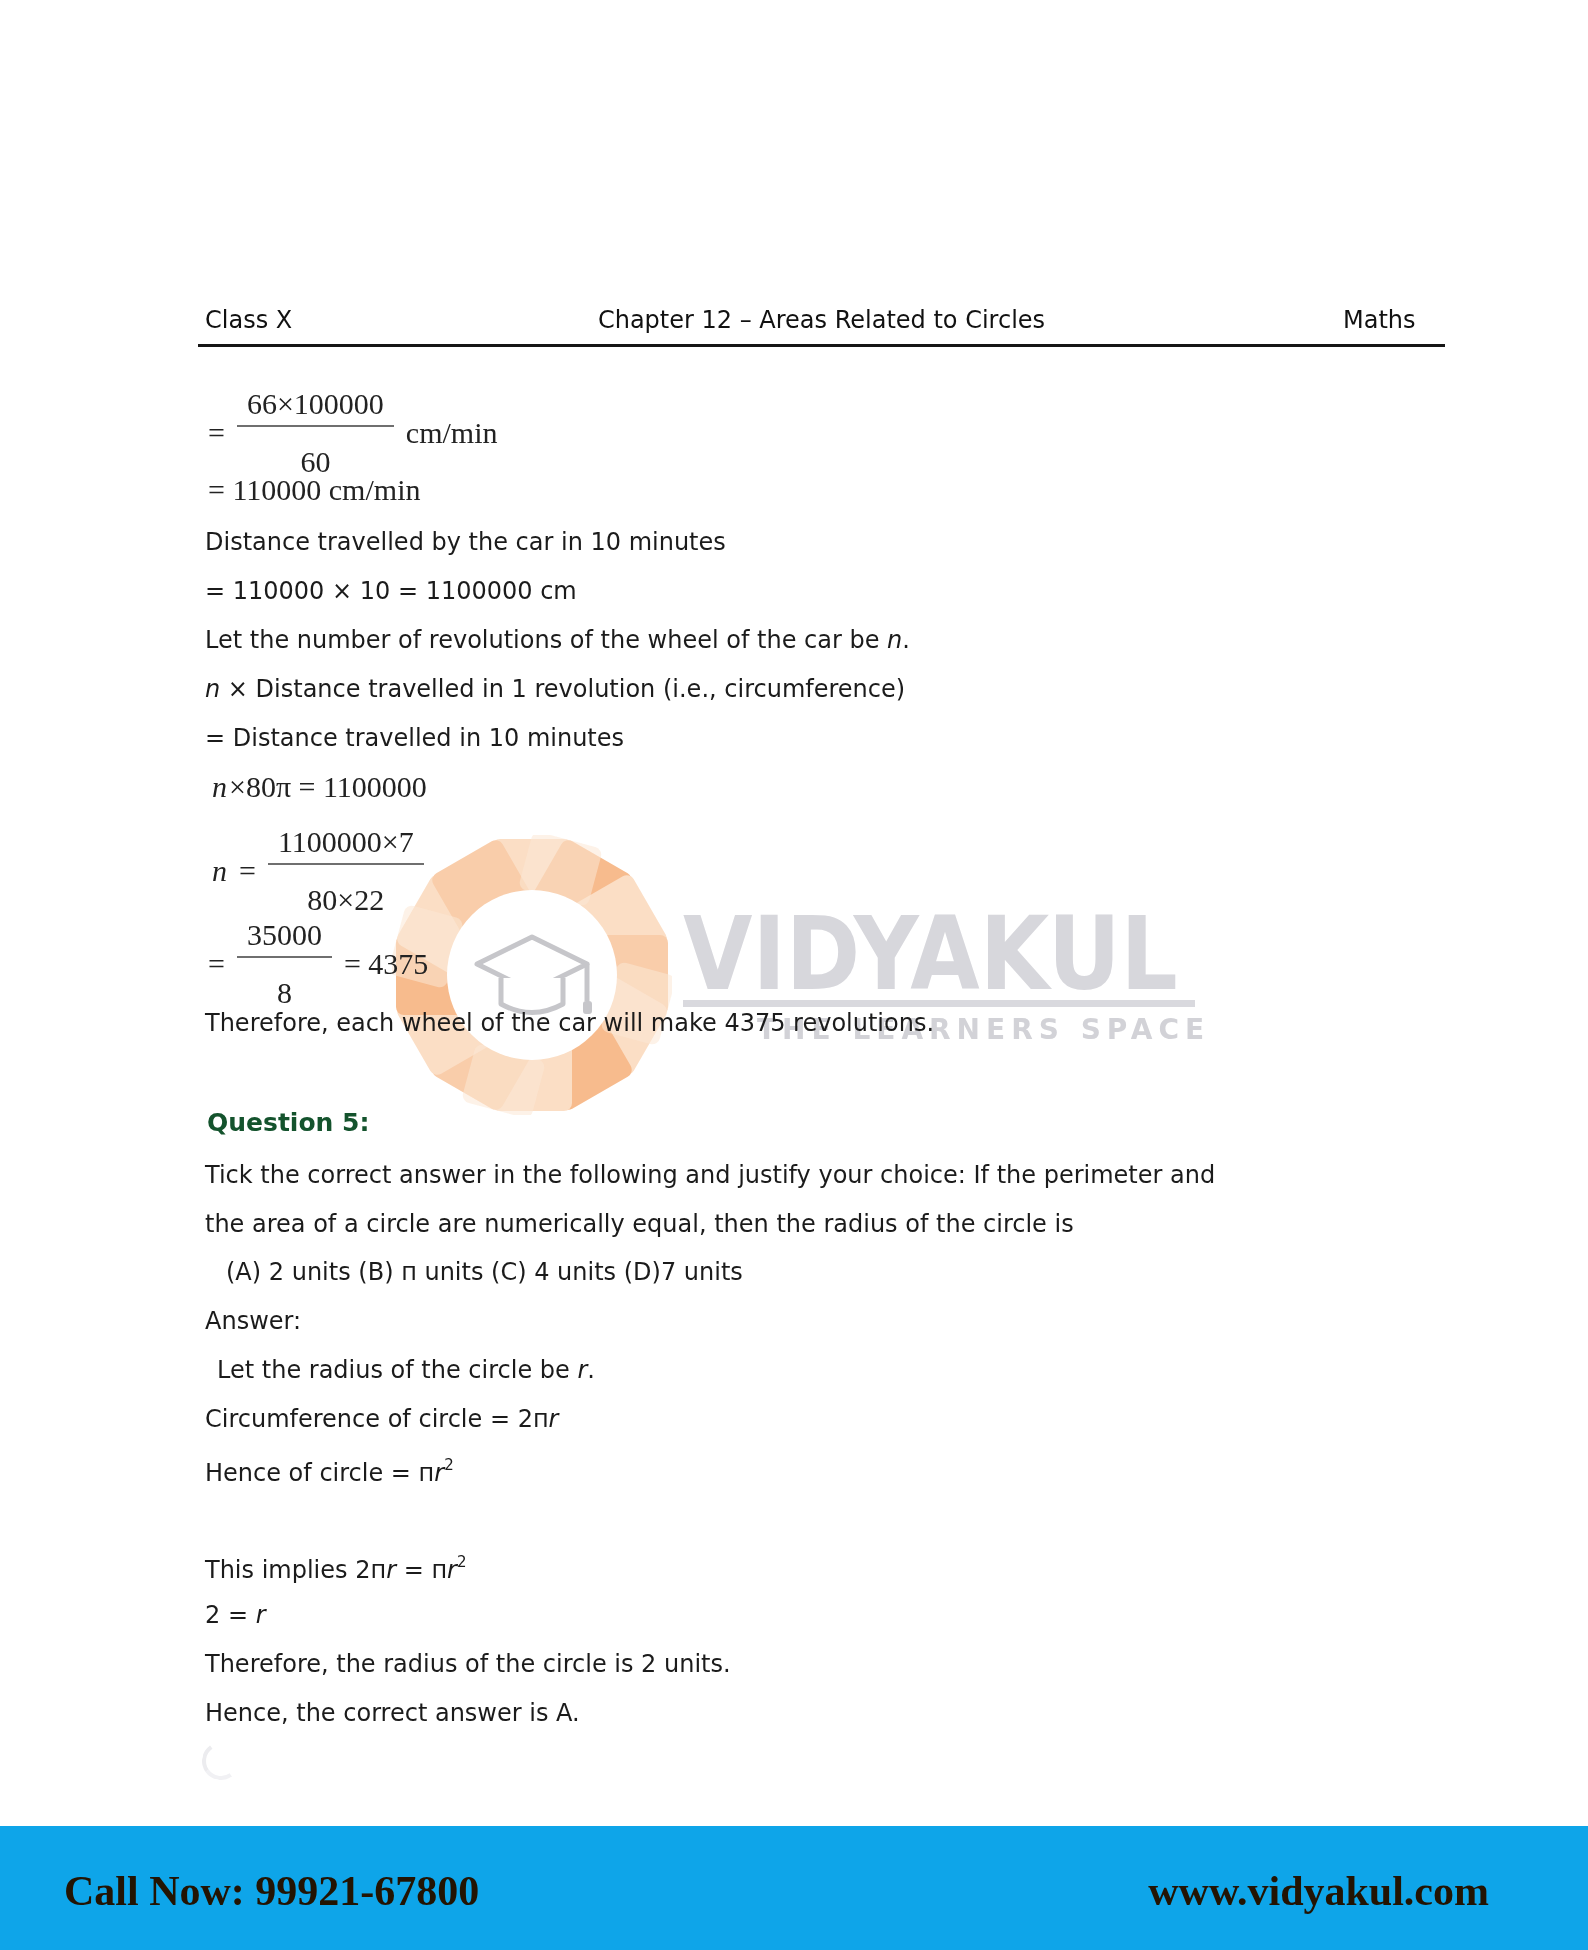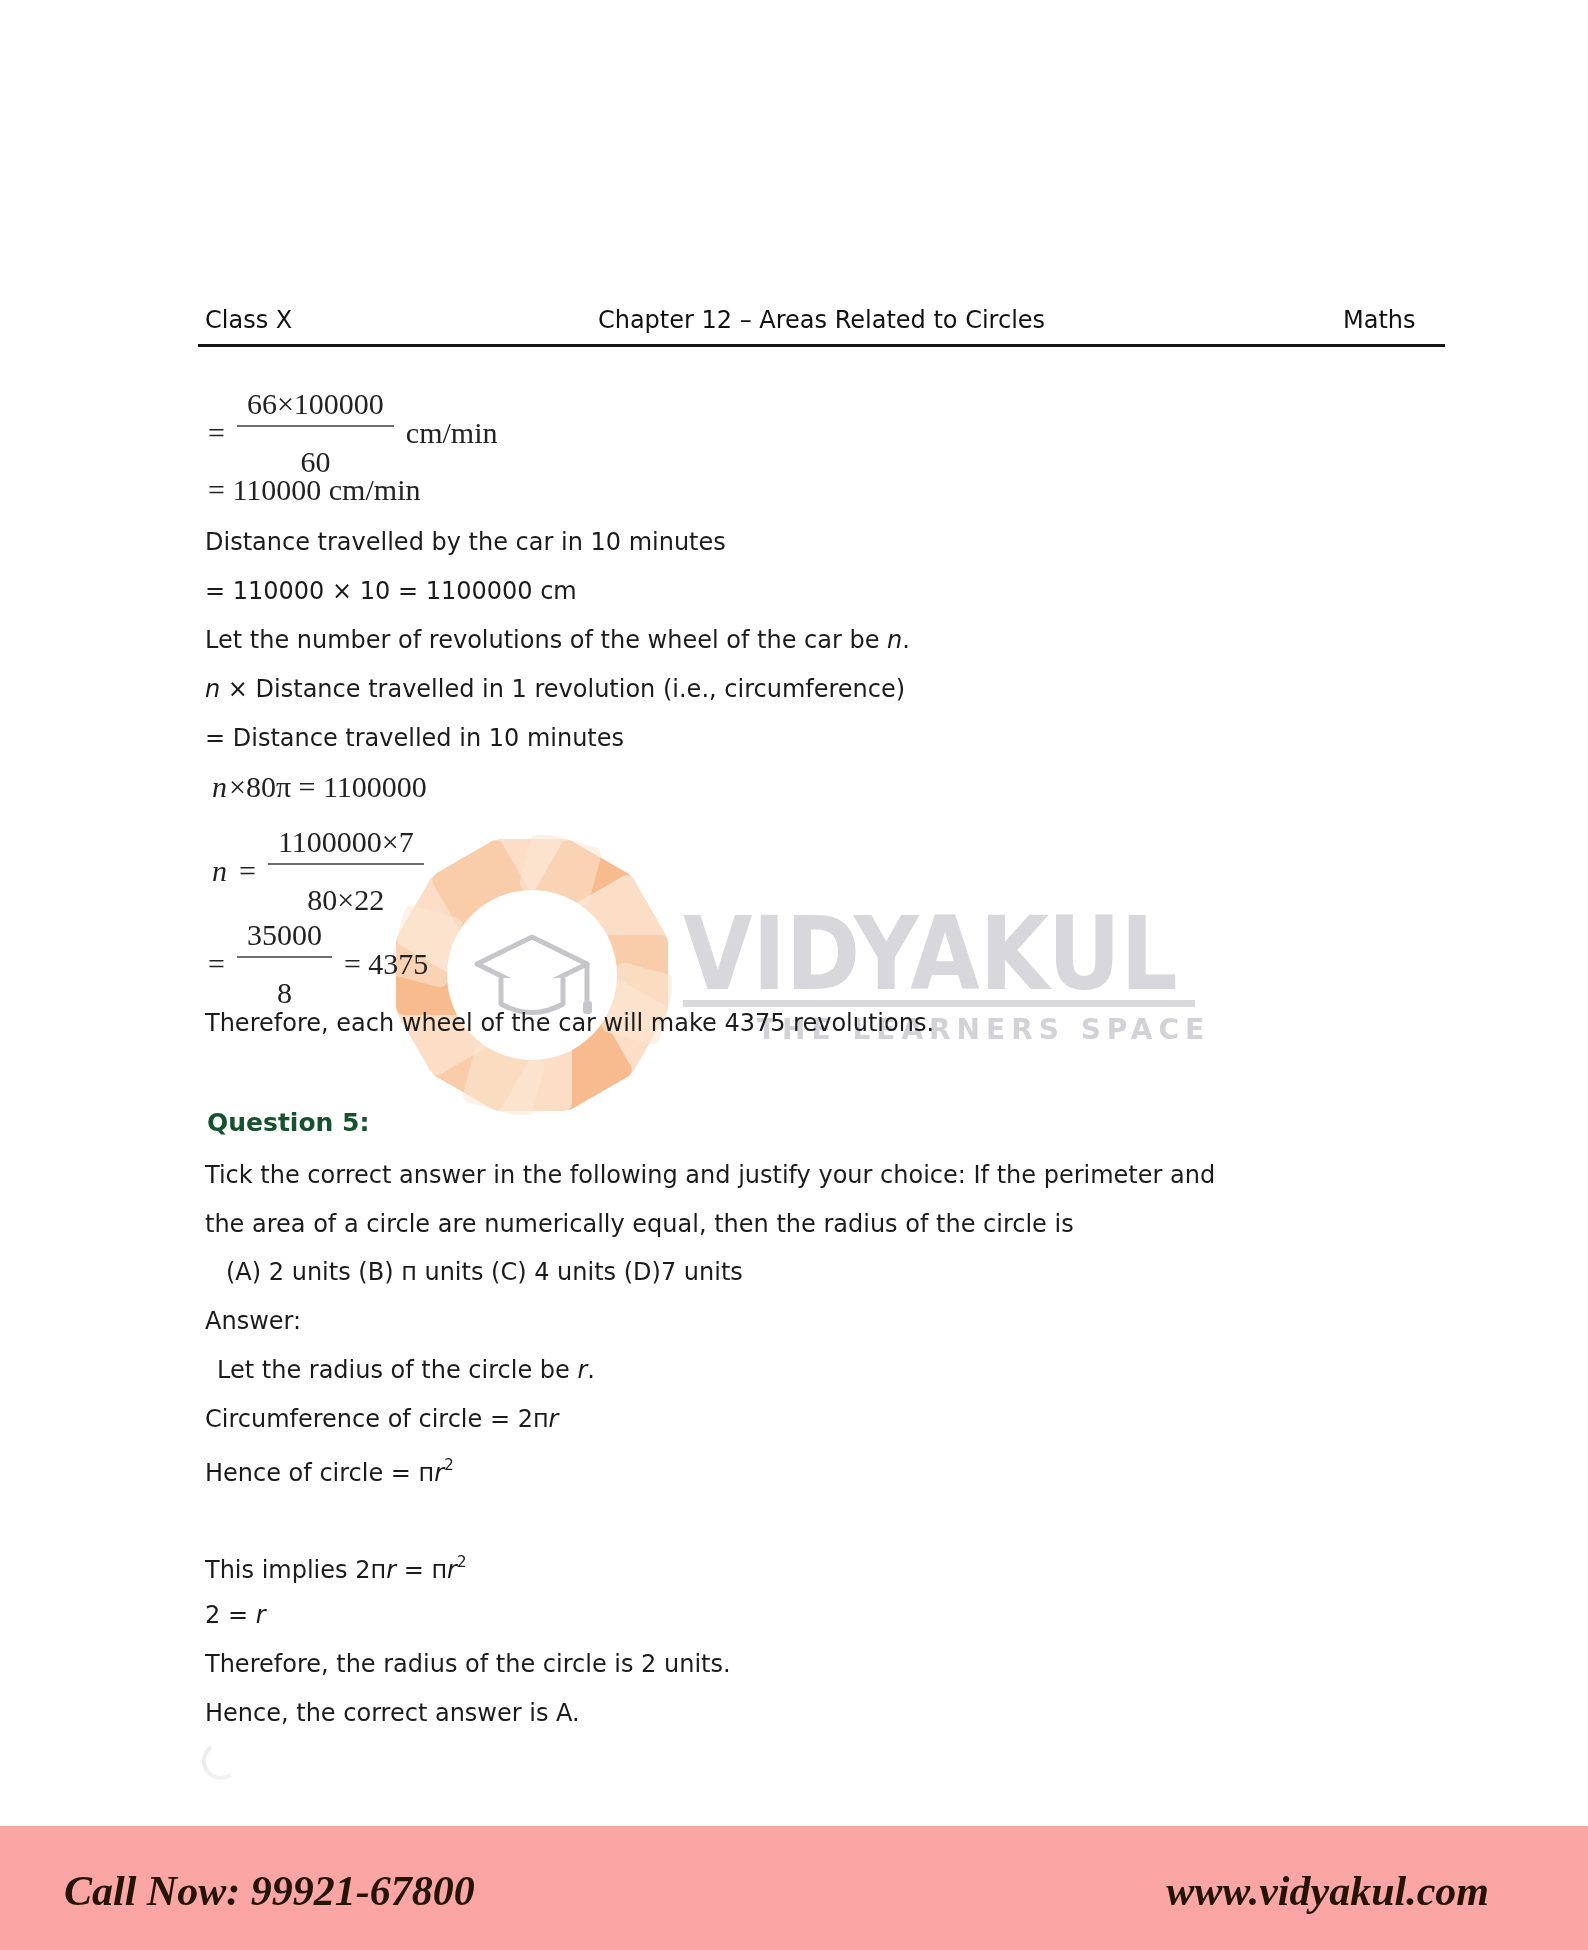--- a/index.html
+++ b/index.html
@@ -33,23 +33,23 @@
   .wm-underline{left:683px;top:1000px;width:512px;height:7px;background:#d9d9de;}
   .wm-tagline{left:757px;top:1013px;font-size:28px;font-weight:bold;color:#d2d2d7;
               letter-spacing:6px;white-space:nowrap;}
   .wm-layer{z-index:0;}
   .content-layer{z-index:2;}
   .wm-swirl{left:202px;top:1742px;width:30px;height:30px;border-radius:50%;
             border:4px solid transparent;border-left-color:#ececef;border-bottom-color:#f1f1f4;
             transform:rotate(10deg);}
 
   
-  .footer{left:0;top:1826px;width:1588px;height:124px;background:#fca5a5;
+  .footer{left:0;top:1826px;width:1588px;height:124px;background:#0ea5e9;
           display:flex;justify-content:space-between;align-items:center;
-          box-sizing:border-box;padding:6px 99px 0 64px;font-style:italic;}
+          box-sizing:border-box;padding:6px 99px 0 64px;}
   .footer span{font-family:"Liberation Serif","DejaVu Serif",serif;font-weight:bold;
                font-size:42px;color:#231403;white-space:nowrap;}
 </style>
 </head>
 <body>
 
 <div class="page">
 
   <div class="abs wm-layer" style="left:0;top:0;width:1588px;height:1950px;">
     <svg class="abs" style="left:392px;top:835px;" width="280" height="280" viewBox="-140 -140 280 280">

